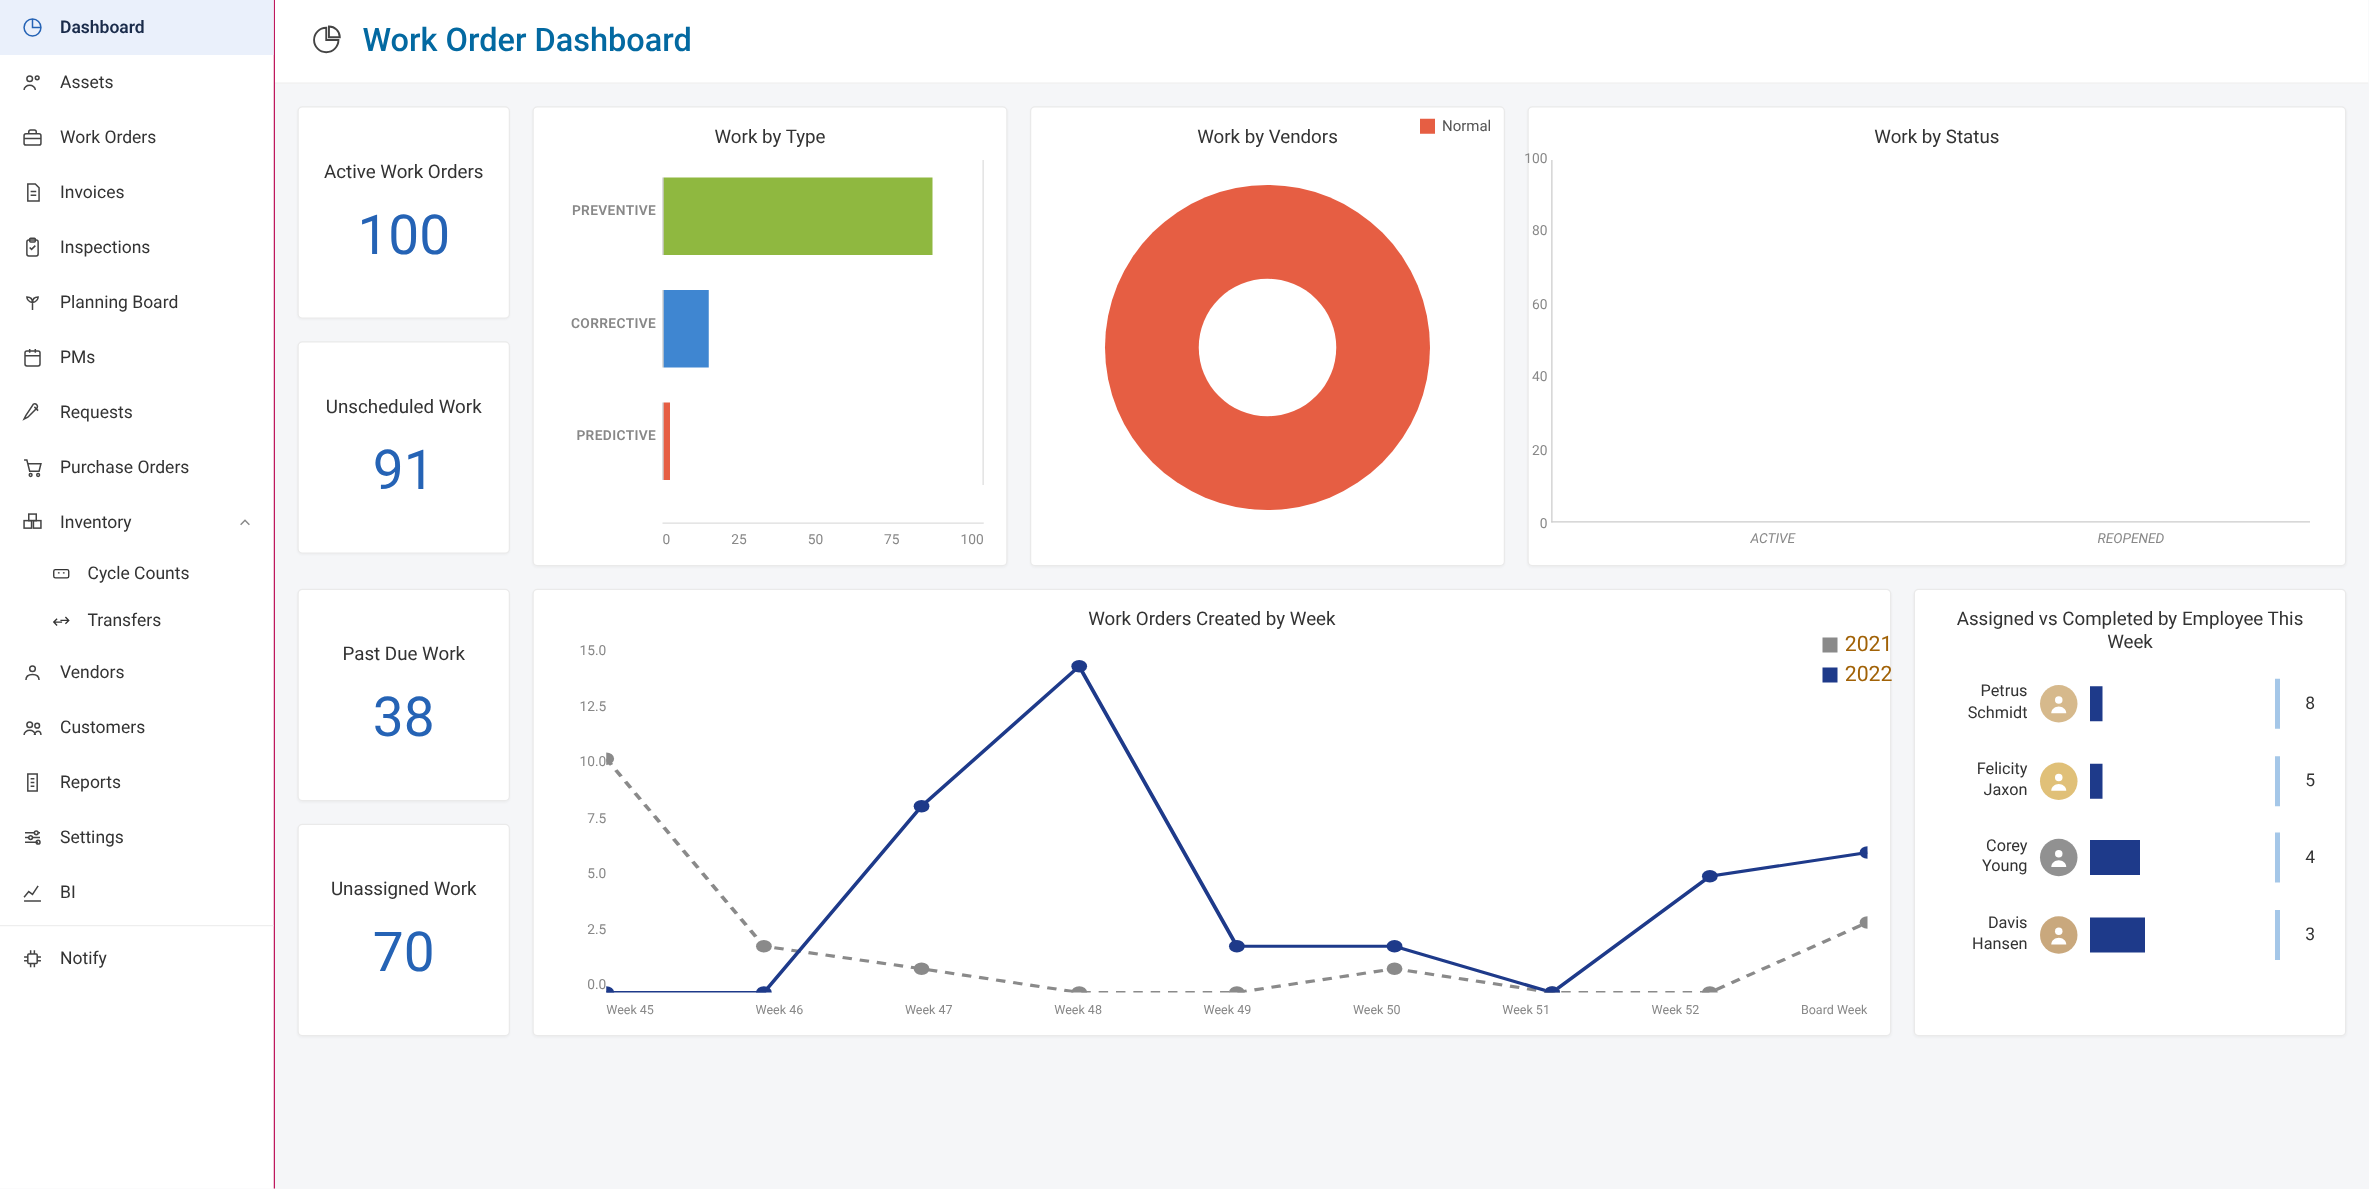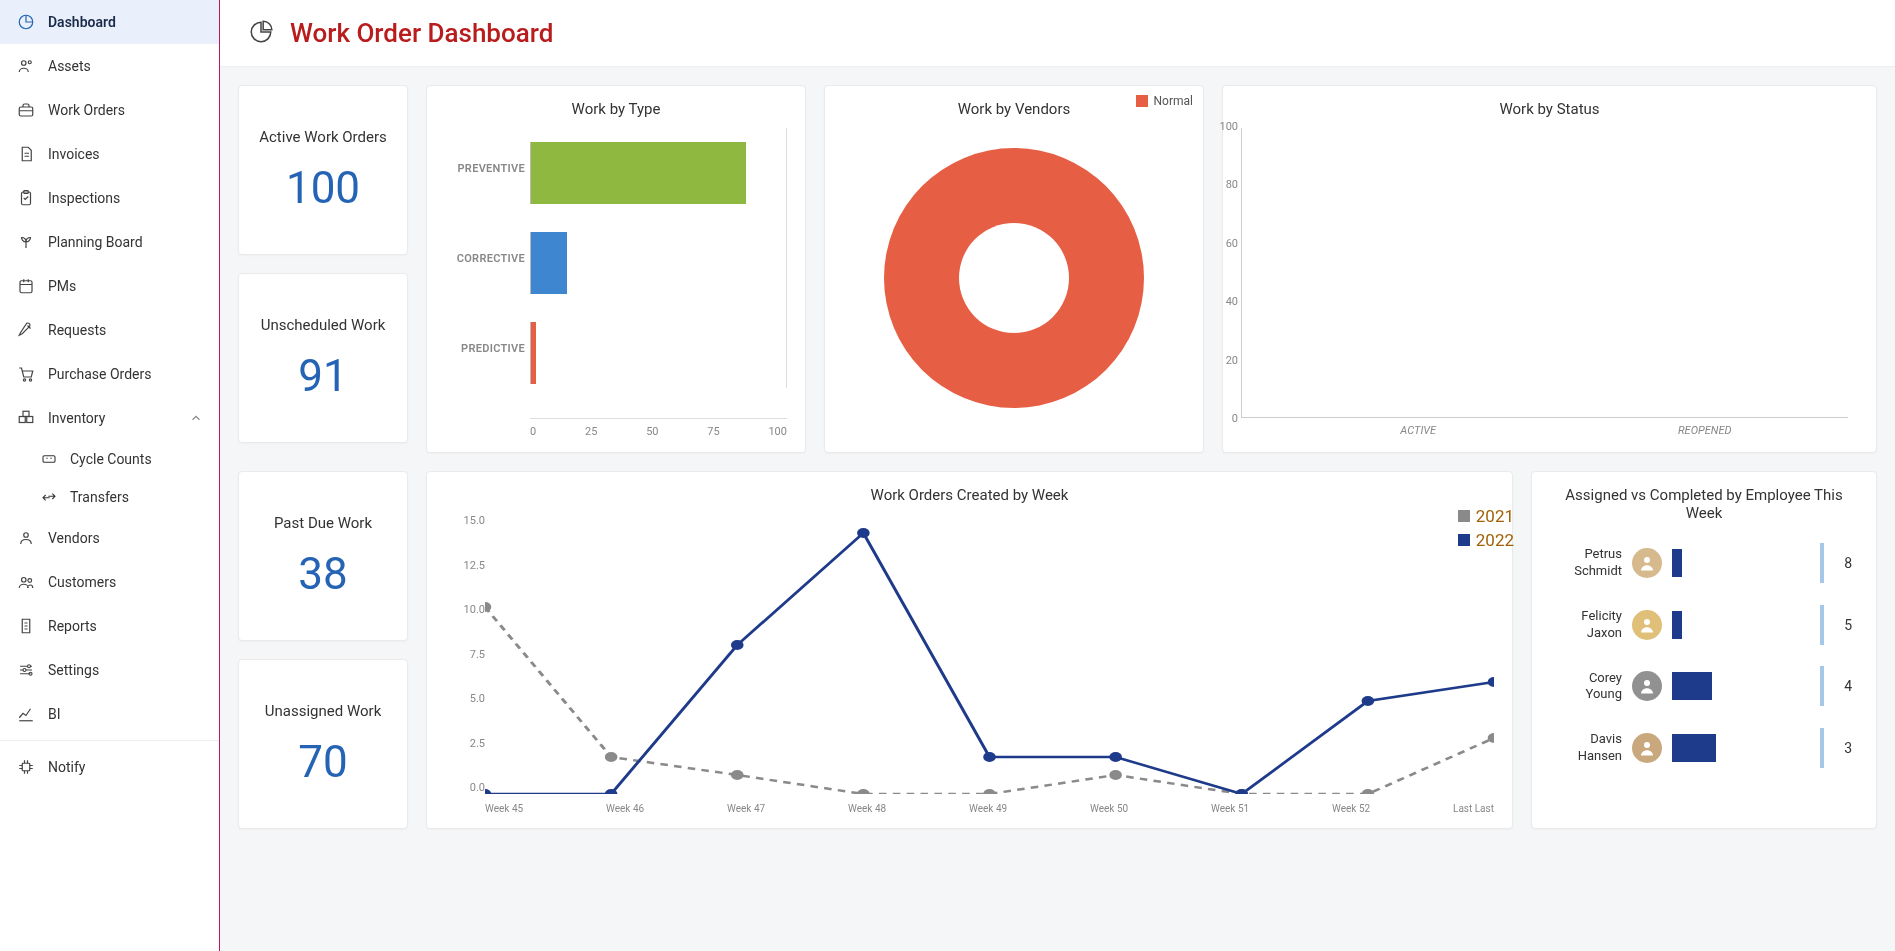--- a/index.html
+++ b/index.html
@@ -80,21 +80,21 @@
     display: flex;
     align-items: center;
   }
   .header .icon {
     width: 28px; height: 28px; margin-right: 14px;
     color: #444;
   }
   .header h1 {
     font-size: 26px;
     font-weight: 500;
-    color: #b91c1c;
+    color: #0369a1;
   }
   .content {
     flex: 1;
     padding: 18px;
     overflow: auto;
   }
   .row {
     display: flex;
     gap: 18px;
     margin-bottom: 18px;
@@ -630,21 +630,21 @@
             </svg>
             <div class="linechart-xaxis">
               <span>Week 45</span>
               <span>Week 46</span>
               <span>Week 47</span>
               <span>Week 48</span>
               <span>Week 49</span>
               <span>Week 50</span>
               <span>Week 51</span>
               <span>Week 52</span>
-              <span>Last Last</span>
+              <span>Board Week</span>
             </div>
           </div>
         </div>
       </div>
 
       <div class="card emp-card">
         <div class="chart-title" style="padding:0 10px">Assigned vs Completed by Employee This Week</div>
         <div class="emp-list">
           <div class="emp-row">
             <div class="emp-name">Petrus Schmidt</div>

